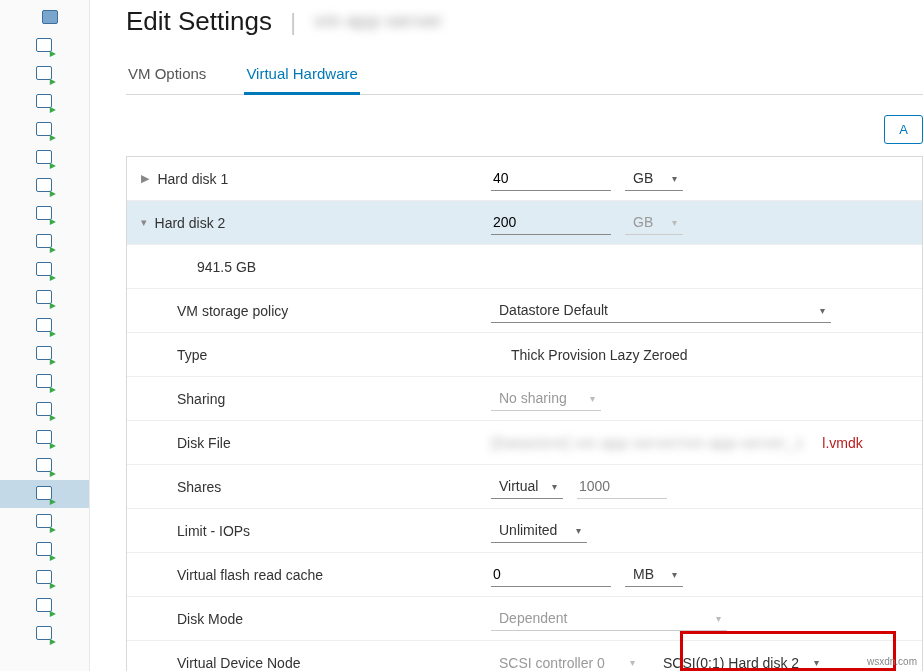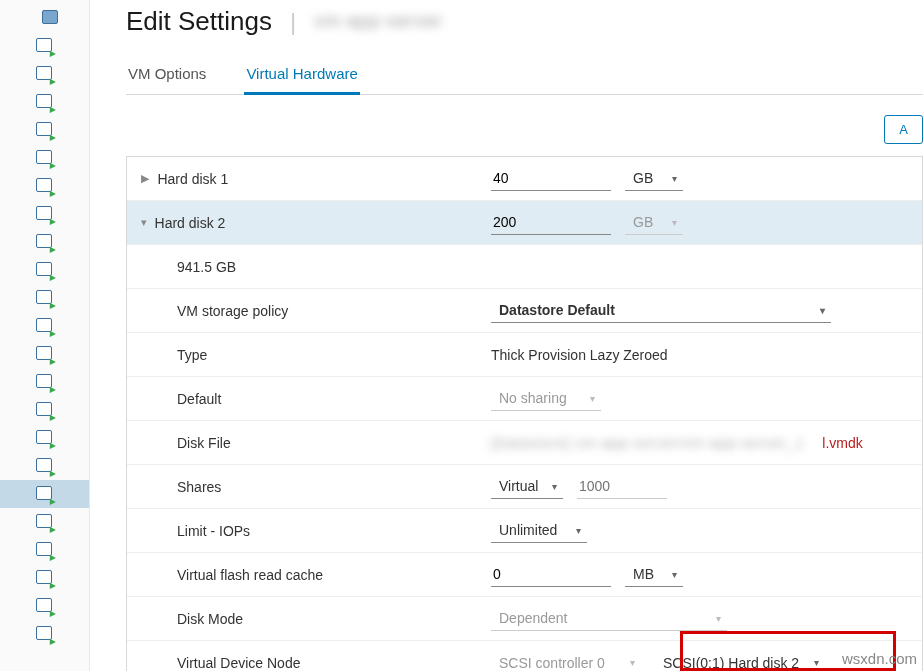--- a/index.html
+++ b/index.html
@@ -185,51 +185,51 @@
       min-width: 58px;
       display: inline-flex;
       align-items: center;
       cursor: pointer;
     }
     .select-underline.disabled {
       color: #999;
       border-bottom-color: #ccc;
       cursor: default;
     }
-    .select-underline.wide { min-width: 340px; width: 340px; font-weight: bold; }
+    .select-underline.wide { min-width: 340px; width: 340px; }
     .select-underline.med { min-width: 150px; }
     .select-underline.xmed { min-width: 170px; }
     .chev {
       position: absolute;
       right: 6px;
       font-size: 10px;
       color: #666;
     }
     .select-underline.disabled .chev { color: #bbb; }
-    .static-text { color: #333; }
+    .static-text { color: #333; margin-left: 20px; }
     .blurred {
       filter: blur(4px);
       color: #aaa;
       letter-spacing: 1px;
     }
     .diskfile-suffix { color: #b91c1c; margin-left: 4px; }
     .highlight-box {
       pointer-events: none;
       position: absolute;
       border: 3px solid #d40000;
       left: 680px;
       width: 216px;
       top: 631px;
       height: 40px;
     }
     .watermark {
       position: absolute;
       right: 6px;
       bottom: 4px;
-      font-size: 15px;
+      font-size: 10px;
       color: #888;
       font-family: Arial, sans-serif;
     }
   </style>
 </head>
 <body>
 
 <div class="sidebar">
   <div class="sidebar-item first">
       <span class="vm-icon"></span>
@@ -371,21 +371,21 @@
       <div class="label-col" style="width:314px">
         <span>Type</span>
       </div>
       <div class="value-col">
         <span class="static-text">Thick Provision Lazy Zeroed</span>
       </div>
     </div>
 
     <div class="row sub">
       <div class="label-col" style="width:314px">
-        <span>Default</span>
+        <span>Sharing</span>
       </div>
       <div class="value-col">
         <div class="select-underline disabled" style="min-width:110px">
           <span>No sharing</span>
           <span class="chev">▾</span>
         </div>
       </div>
     </div>
 
     <div class="row sub">

